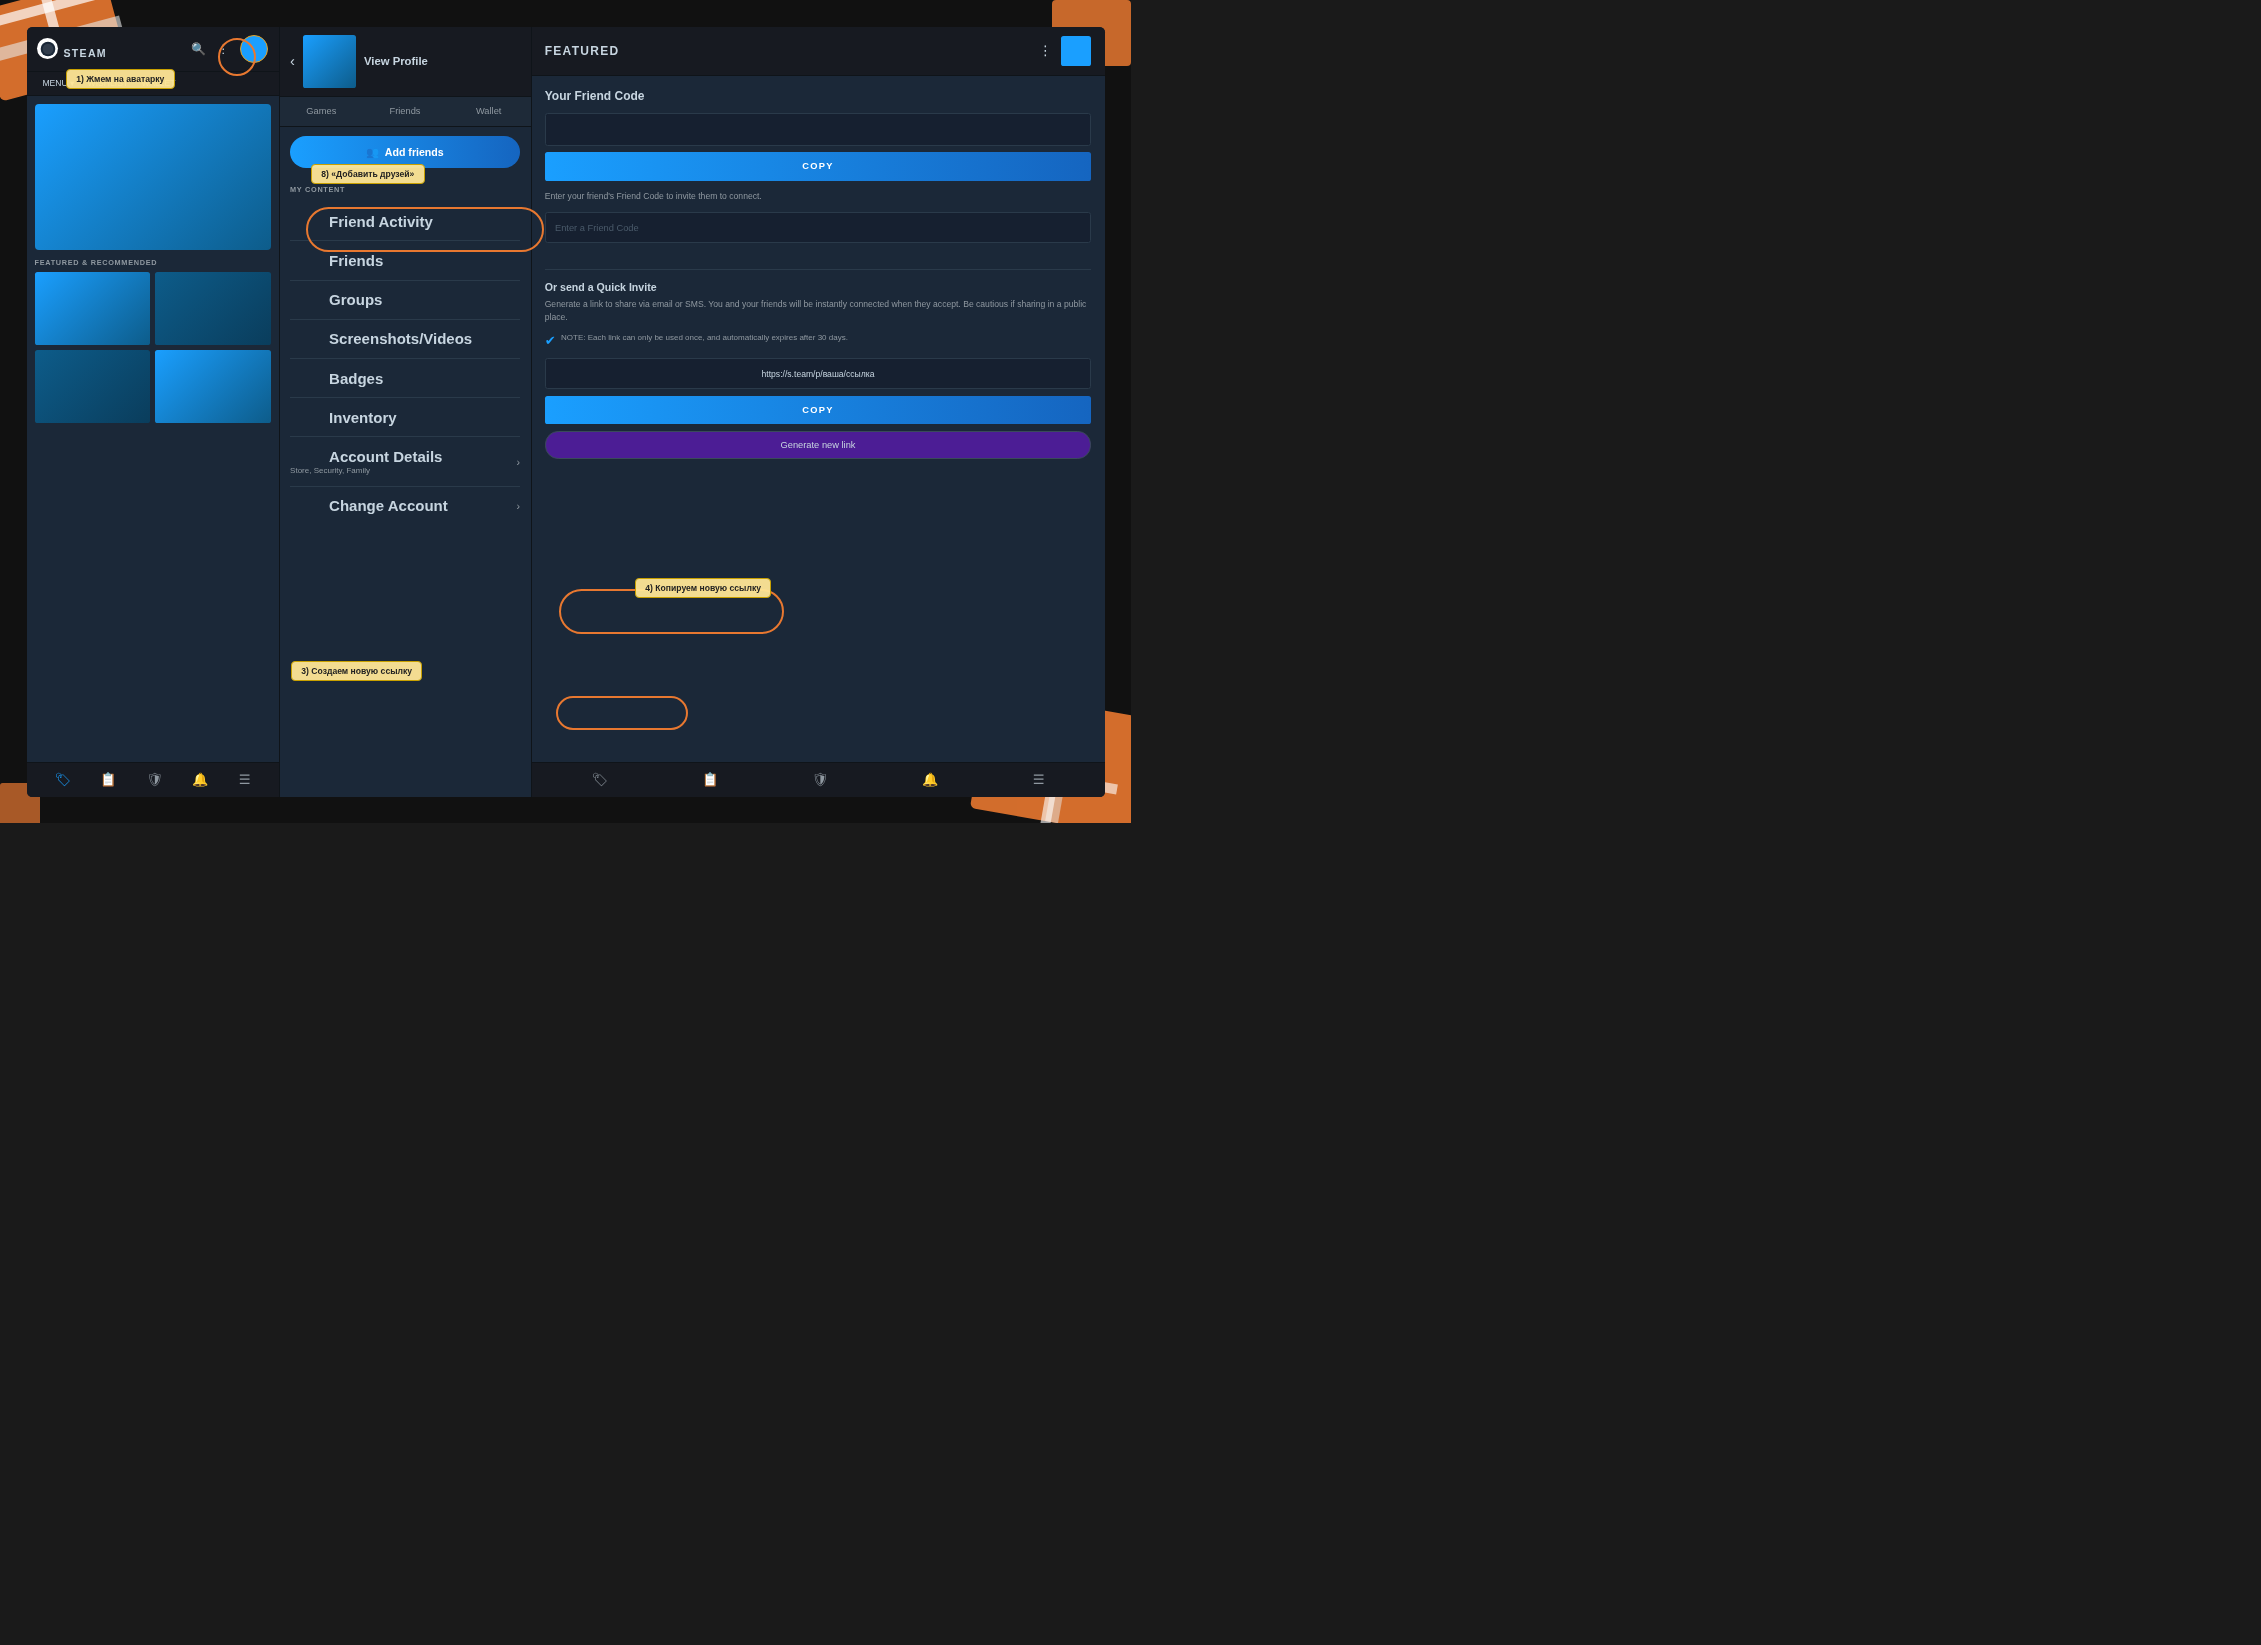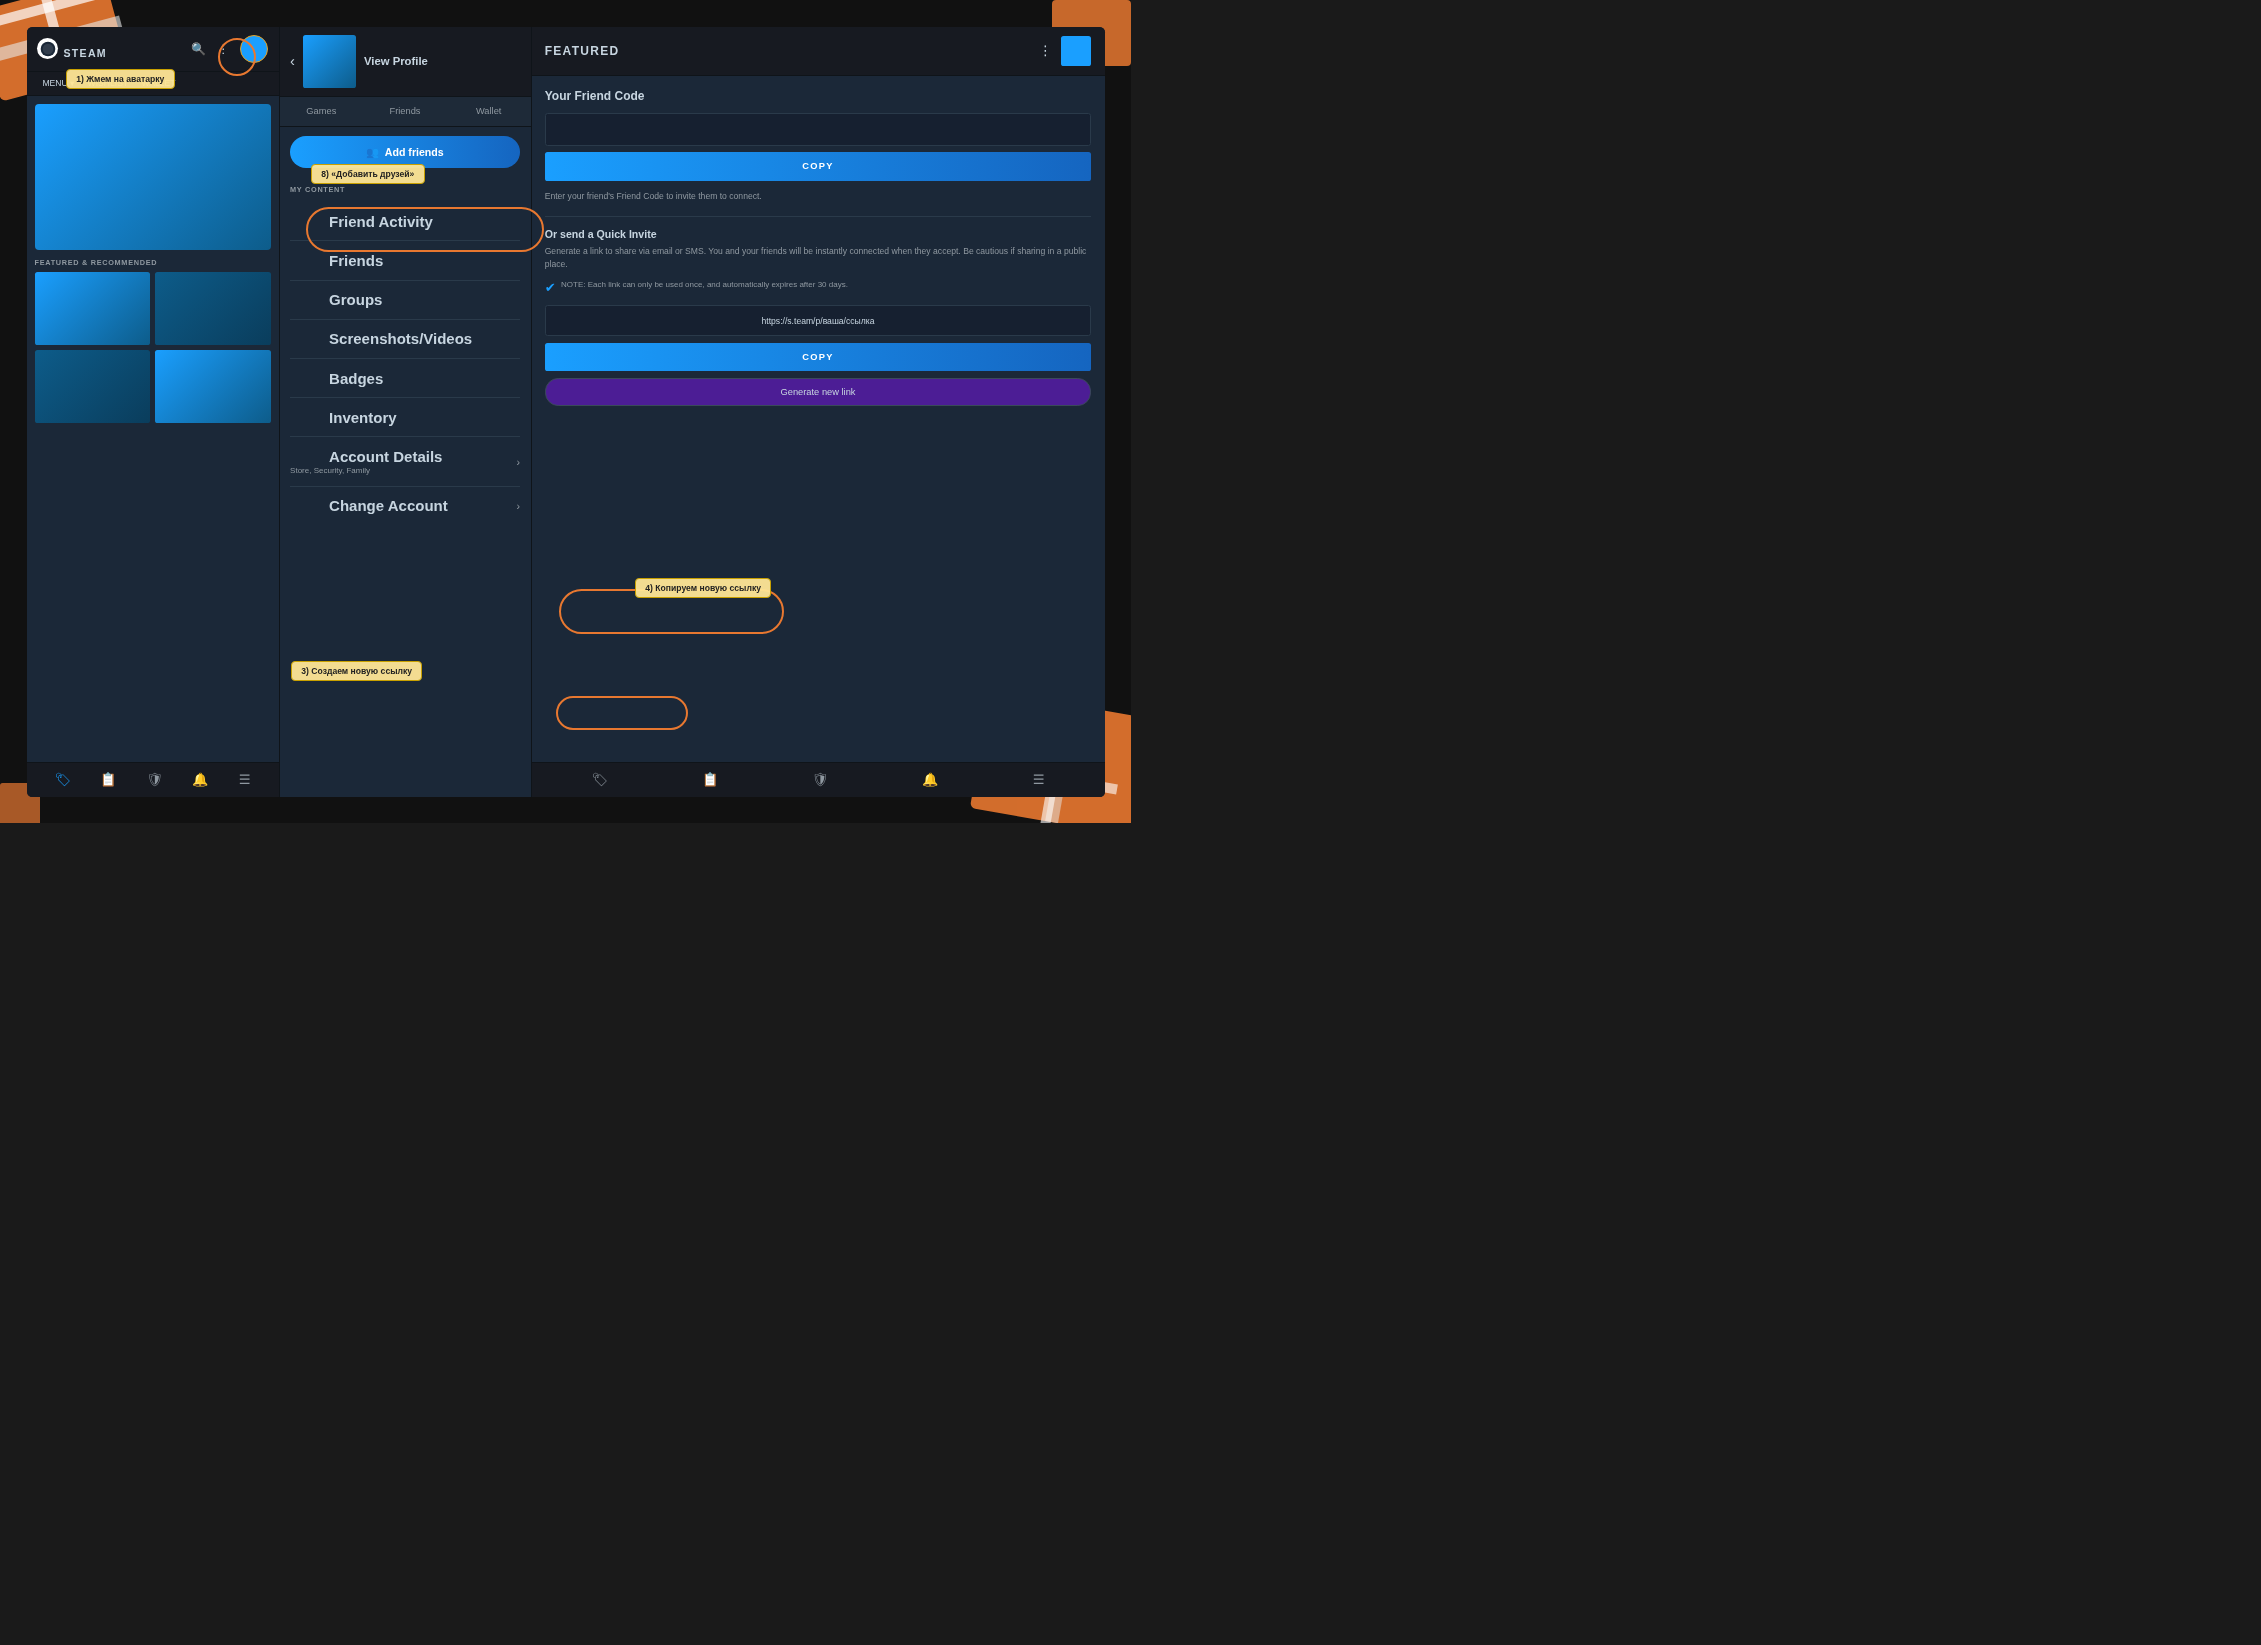--- a/index.html
+++ b/index.html
@@ -768,20 +768,21 @@
       </div>
     </div>
 
     <div class="community-content">
 
       <div class="friend-code-section">
         <div class="section-title">Your Friend Code</div>
         <div class="friend-code-box"></div>
         <button class="copy-btn">COPY</button>
         <div class="section-desc">Enter your friend's Friend Code to invite them to connect.</div>
+        <input class="friend-code-input" type="text" placeholder="Enter a Friend Code" style="">
       </div>
 
       <hr class="divider">
 
       <div class="quick-invite-section">
         <div class="quick-invite-title">Or send a Quick Invite</div>
         <div class="quick-invite-desc">Generate a link to share via email or SMS. You and your friends will be instantly connected when they accept. Be cautious if sharing in a public place.</div>
 
         <div class="note-text">
           <span class="checkmark-icon">✔</span>

